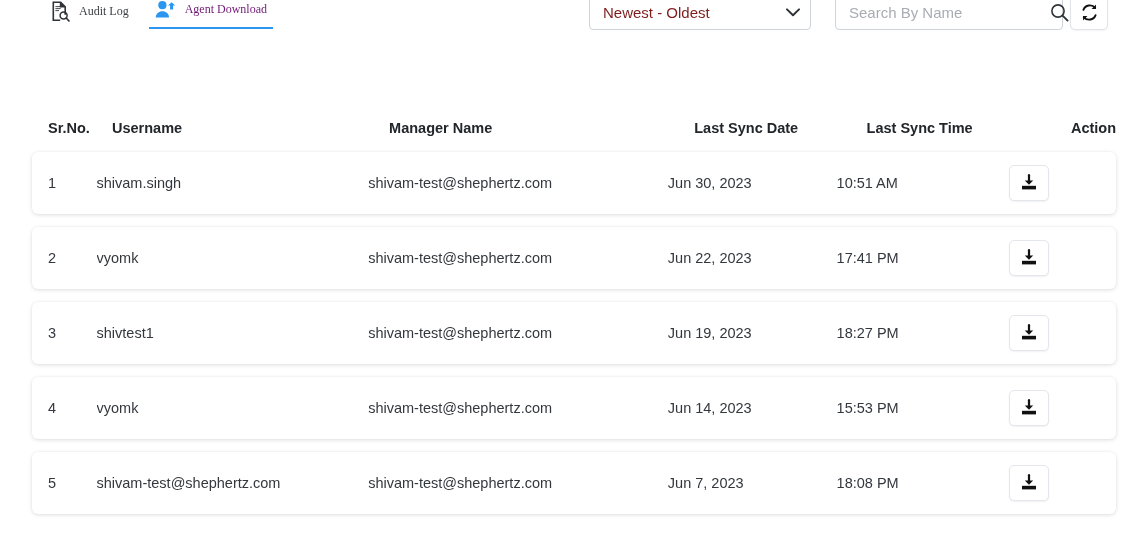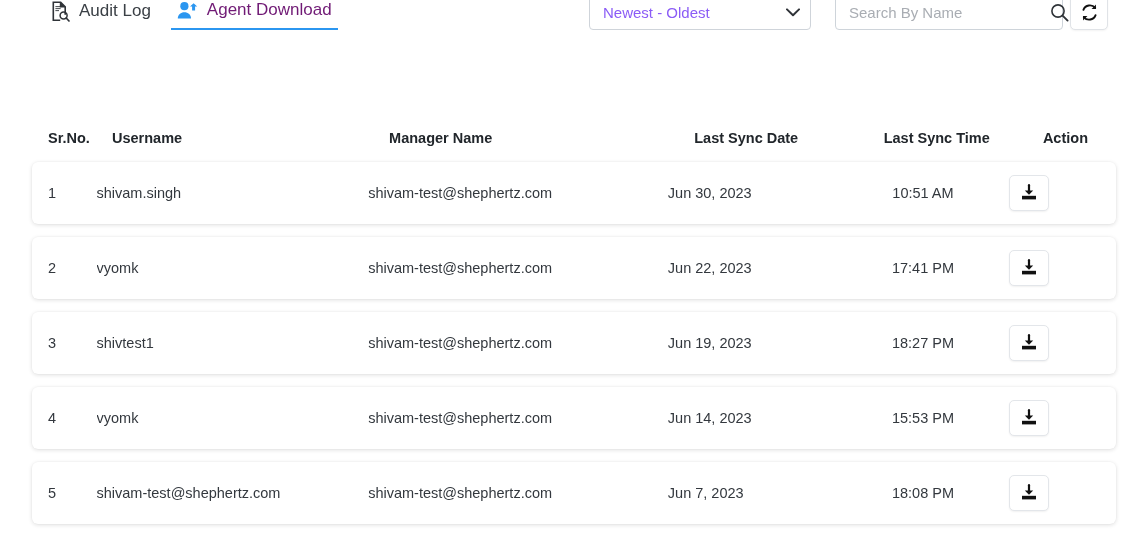--- a/index.html
+++ b/index.html
@@ -39,23 +39,24 @@
 
   .tab {
     display: flex;
     align-items: center;
     gap: 9px;
     padding: 6px 2px 10px 2px;
     cursor: pointer;
     position: relative;
   }
   .tab .tab-label {
-    font-size: 17px;
+    font-size: 12px;
     color: #3b4046;
     white-space: nowrap;
+    font-family: Liberation Serif, serif;
   }
   .tab.active .tab-label { color: #701a75; }
   .tab.active::after {
     content: "";
     position: absolute;
     left: -4px; right: -4px;
     bottom: 0;
     height: 2.5px;
     background: #2b96f0;
   }
@@ -73,21 +74,21 @@
     border-radius: 4px;
     background: #fff;
     display: flex;
     align-items: center;
     padding: 0 10px 0 13px;
     cursor: pointer;
   }
   .sort-select .sel-text {
     flex: 1;
     font-size: 15px;
-    color: #8b5cf6;
+    color: #7f1d1d;
   }
 
   .search-wrap {
     position: absolute;
     left: 835px;
     top: -6px;
     width: 228px;
     height: 36px;
     border: 1px solid #ced4da;
     border-radius: 4px;
@@ -119,21 +120,21 @@
     display: flex;
     align-items: center;
     justify-content: center;
     cursor: pointer;
     box-shadow: 0 1px 2px rgba(0,0,0,0.05);
   }
 
   
   .table {
     position: absolute;
-    top: 120px;
+    top: 110px;
     left: 0;
     width: 1126px;
   }
 
   .thead {
     display: flex;
     align-items: center;
     height: 36px;
     padding: 0 10px;
   }
@@ -154,30 +155,30 @@
     border-radius: 6px;
     box-shadow: 0 1px 4px rgba(0,0,0,0.13), 0 0 0 0.5px rgba(0,0,0,0.025);
     padding: 0;
   }
   .rows-wrap { margin-top: 6px; }
 
   .c-sr    { width: 66px; padding-left: 16px; }
   .c-user  { width: 280px; }
   .c-mgr   { width: 278px; }
   .c-date  { width: 174px; margin-left: 30px; }
-  .c-time  { width: 178px; text-align: center; }
+  .c-time  { width: 178px; }
   .c-act   { width: 110px; }
 
   
   .thead .c-sr   { padding-left: 38px; width: 66px; }
   .thead .c-user { width: 280px; }
   .thead .c-mgr  { width: 278px; }
   .thead .c-date { width: 174px; }
   .thead .c-time { width: 178px; }
-  .thead .c-act  { width: 110px; }
+  .thead .c-act  { width: 110px; text-align: right; }
 
   .cell {
     font-size: 14.5px;
     color: #33383e;
     white-space: nowrap;
     overflow: hidden;
     text-overflow: ellipsis;
   }
 
   .dl-btn {

